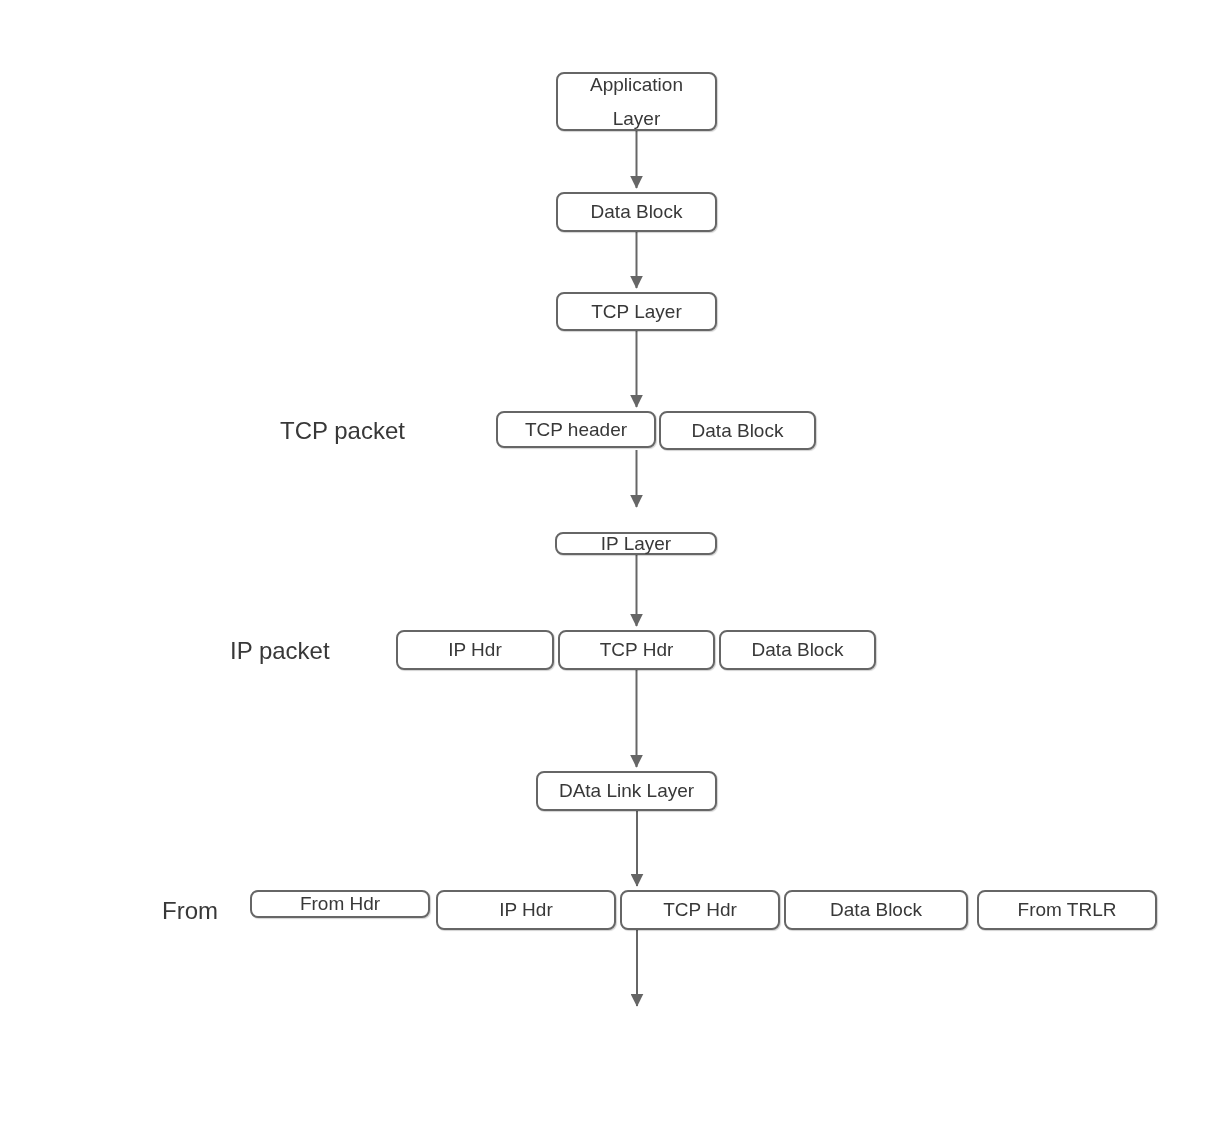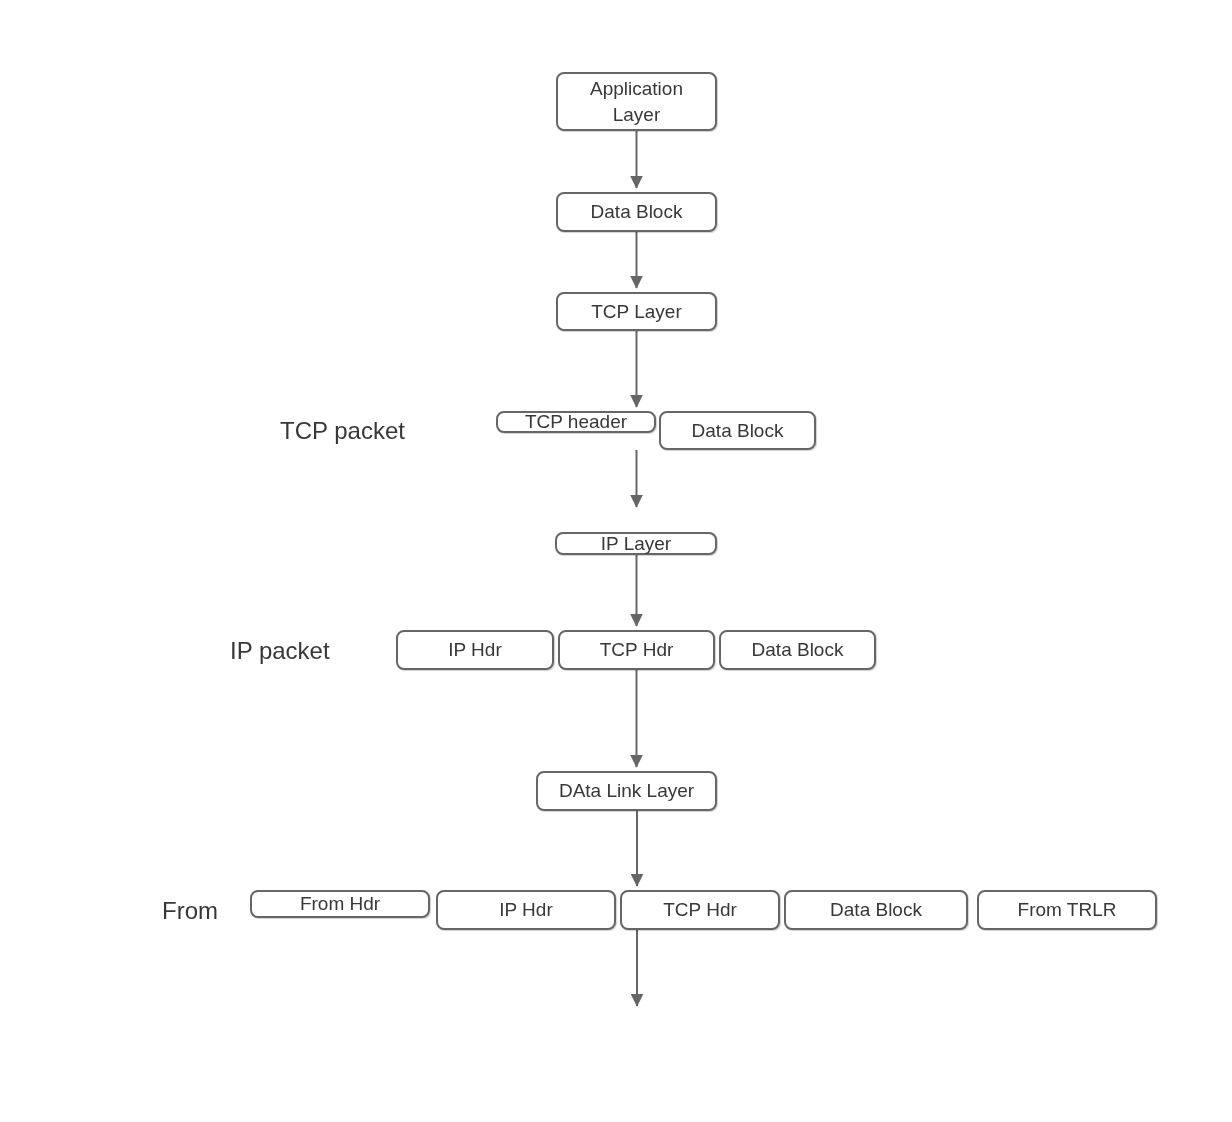--- a/index.html
+++ b/index.html
@@ -22,21 +22,21 @@
     position:absolute;
     box-sizing:border-box;
     background:var(--fill);
     border:2px solid var(--border);
     border-radius:8px;
     display:flex;
     align-items:center;
     justify-content:center;
     text-align:center;
     font-size:19px;
-    line-height:26px;
+    line-height:34px;
     color:var(--text);
     padding:2px 6px;
     box-shadow:1px 1px 1px rgba(0,0,0,0.18);
   }
   .row-label{
     position:absolute;
     font-size:24px;
     line-height:23px;
     color:var(--text);
     white-space:nowrap;
@@ -77,21 +77,21 @@
     <line x1="637" y1="930" x2="637" y2="1006" marker-end="url(#arrowhead)"></line>
   </svg>
 
   <div class="node" style="left:556px;top:72px;width:161px;height:59px">Application Layer</div>
 
   <div class="node" style="left:556px;top:192px;width:161px;height:40px">Data Block</div>
 
   <div class="node" style="left:556px;top:292px;width:161px;height:39px">TCP Layer</div>
 
   <div class="row-label" style="left:280px;top:419px">TCP packet</div>
-  <div class="node" style="left:496px;top:411px;width:160px;height:22px">TCP header</div>
+  <div class="node" style="left:496px;top:411px;width:160px;height:37px">TCP header</div>
   <div class="node" style="left:659px;top:411px;width:157px;height:39px">Data Block</div>
 
   <div class="node" style="left:555px;top:532px;width:162px;height:23px">IP Layer</div>
 
   <div class="row-label" style="left:230px;top:639px">IP packet</div>
   <div class="node" style="left:396px;top:630px;width:158px;height:40px">IP Hdr</div>
   <div class="node" style="left:558px;top:630px;width:157px;height:40px">TCP Hdr</div>
   <div class="node" style="left:719px;top:630px;width:157px;height:40px">Data Block</div>
 
   <div class="node" style="left:536px;top:771px;width:181px;height:40px">DAta Link Layer</div>

